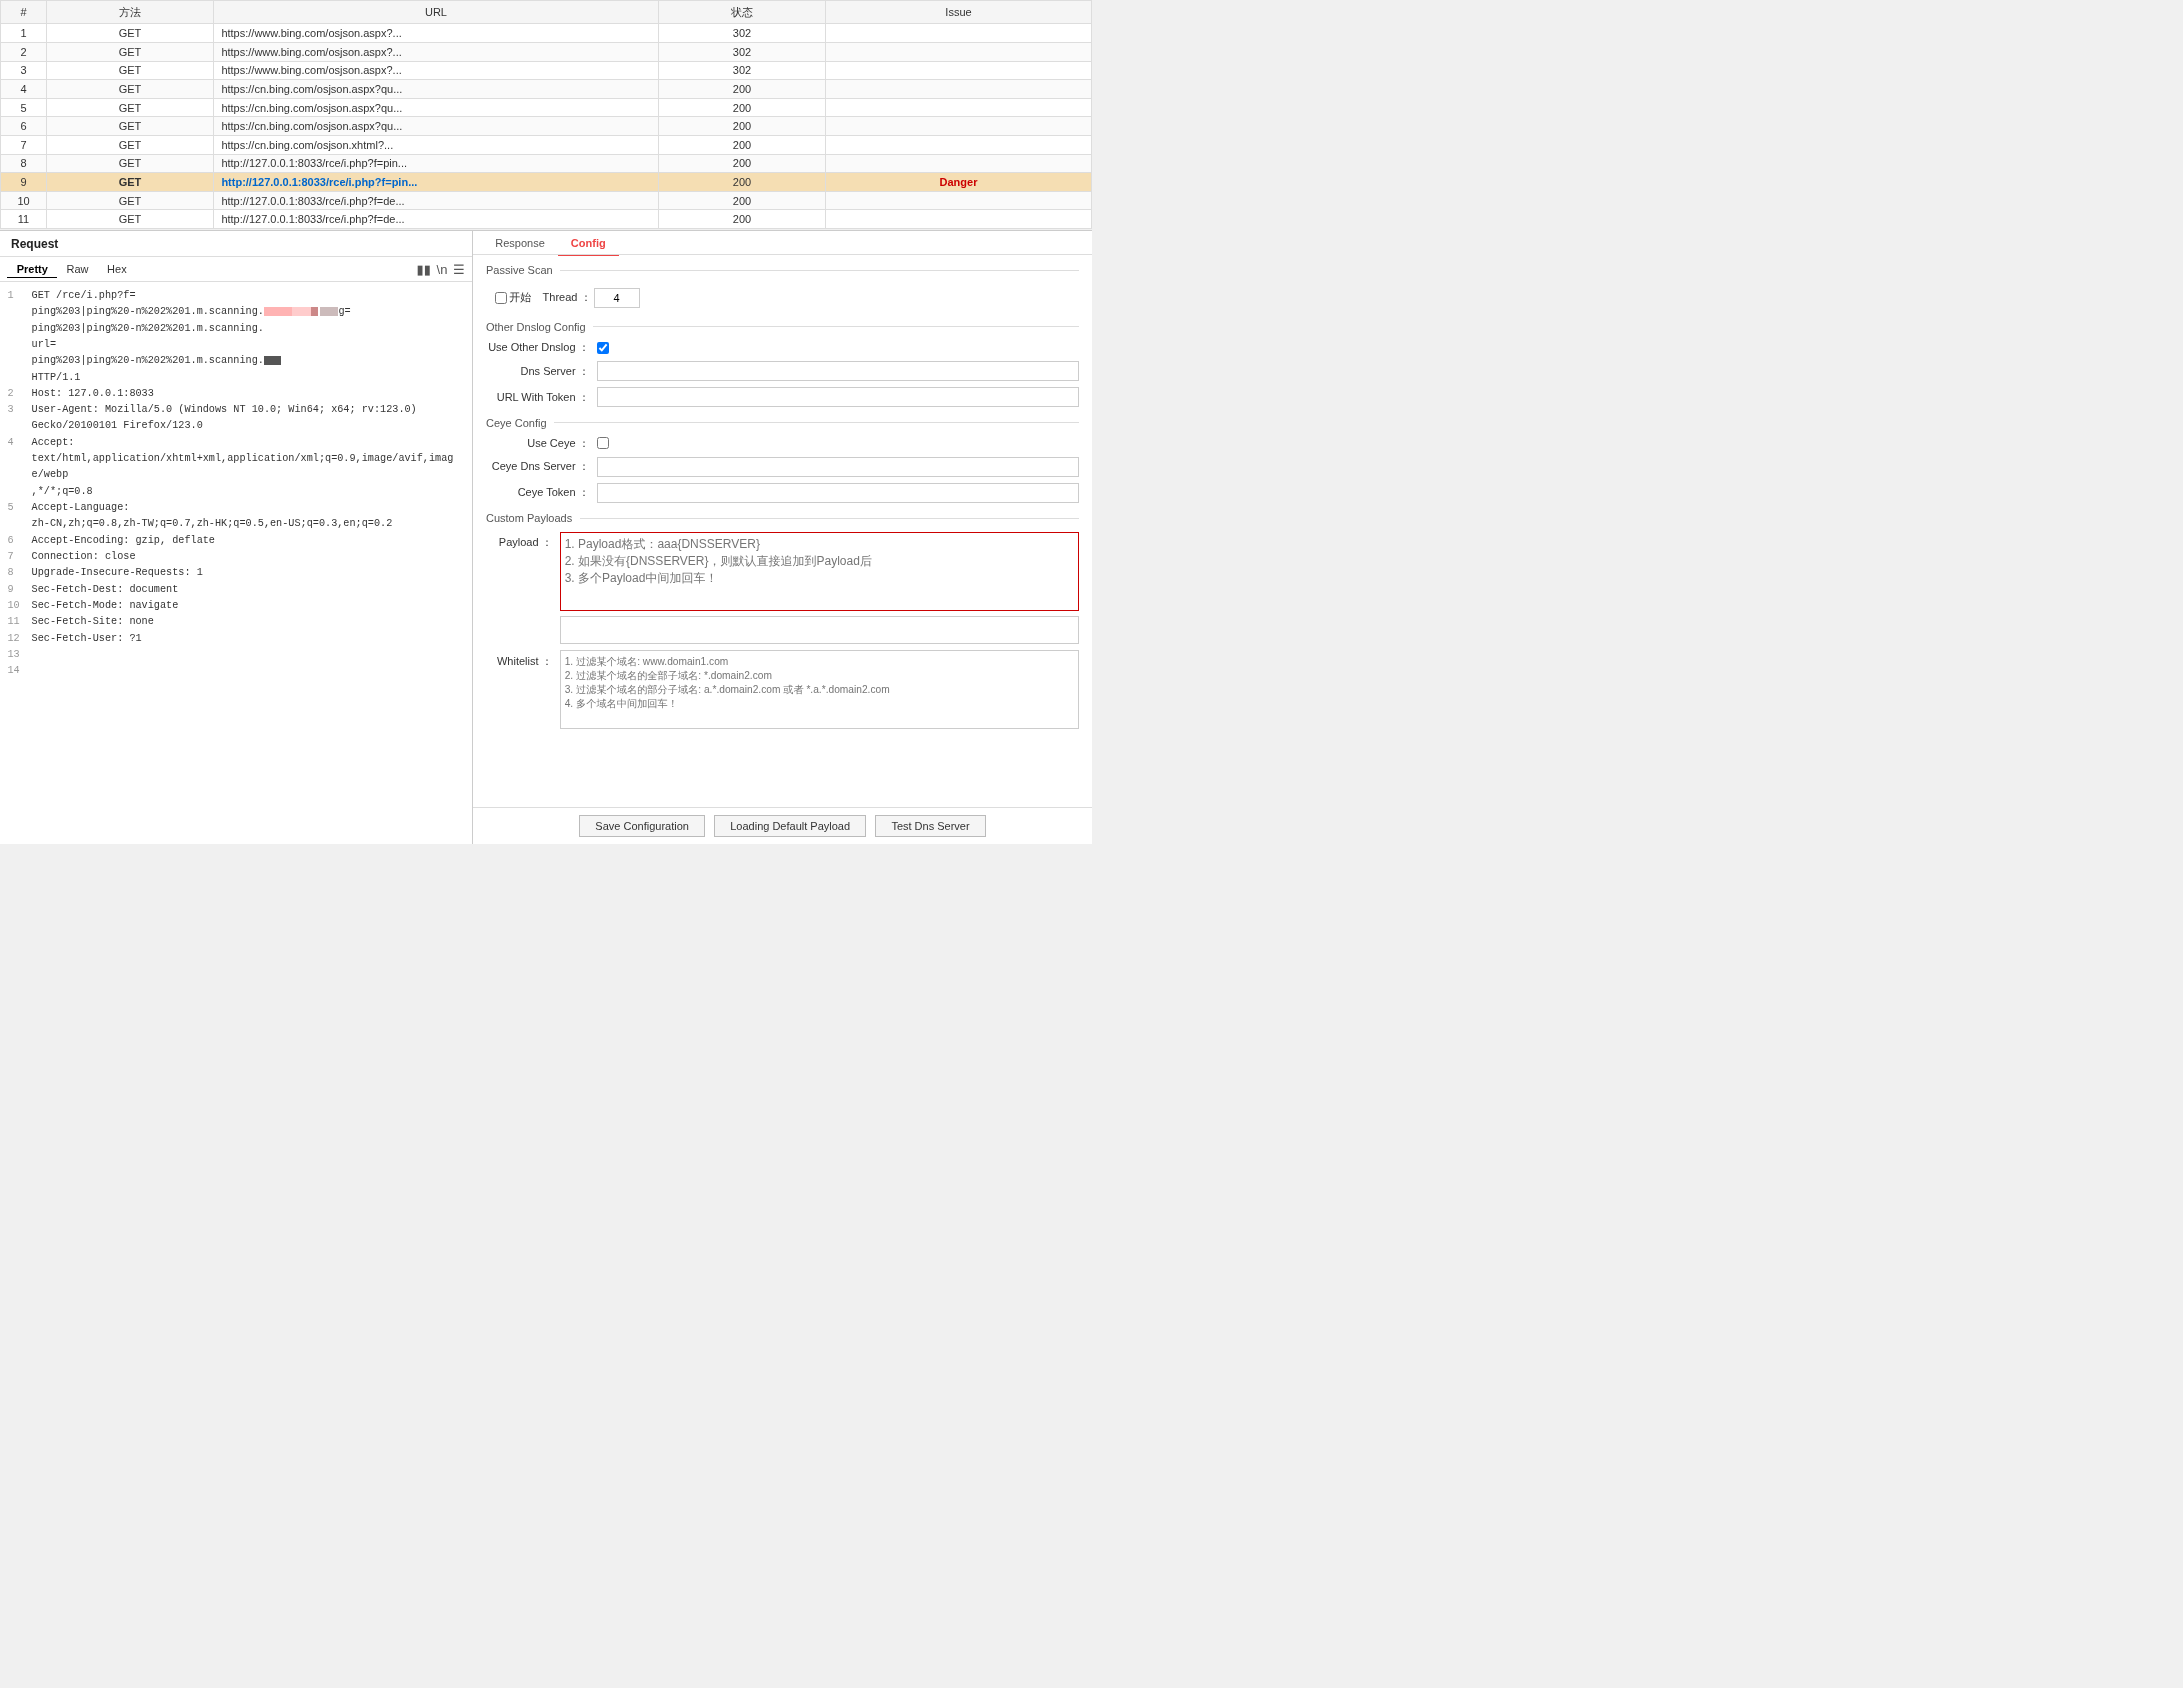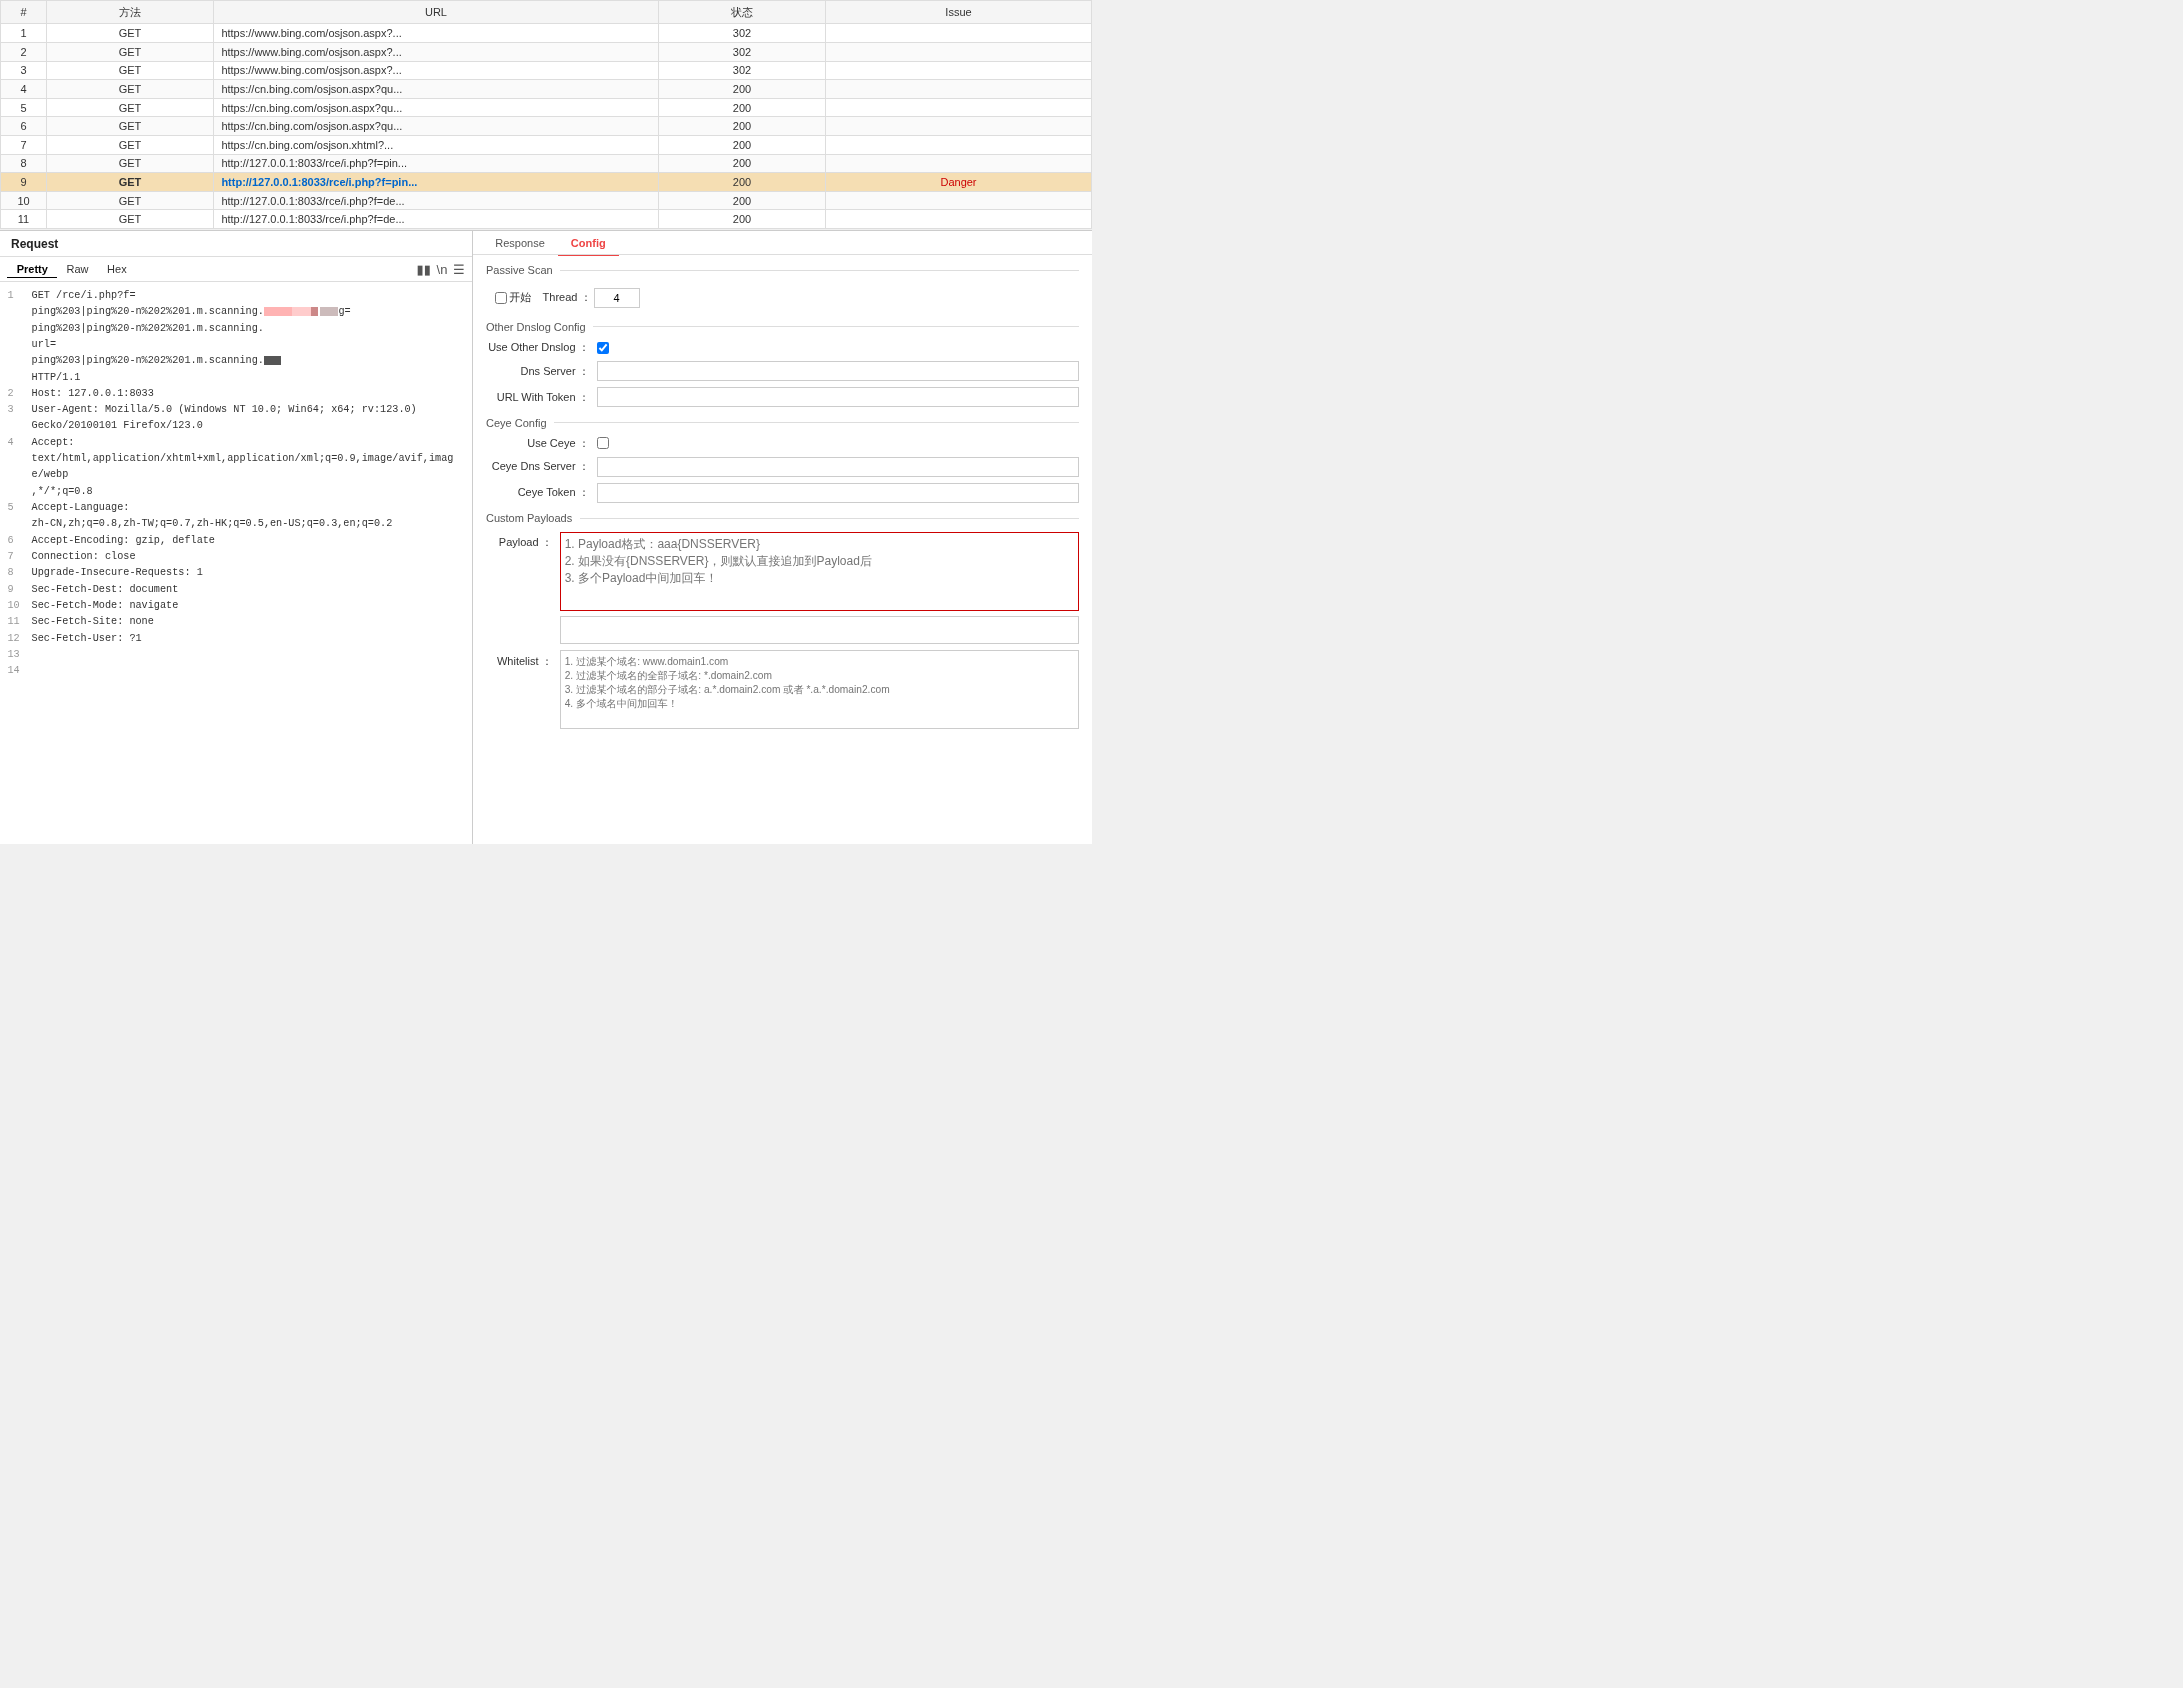--- a/index.html
+++ b/index.html
@@ -5,21 +5,21 @@
     * { box-sizing: border-box; margin: 0; padding: 0; }
     body { font-family: Arial, sans-serif; font-size: 11px; background: #f0f0f0; color: #222; overflow: hidden; width: 1092px; height: 844px; }
     
     
     .top-table { width: 100%; border-collapse: collapse; background: #fff; }
     .top-table th { background: #f5f5f5; border: 0.9px solid #ddd; padding: 3.7px 7.4px; font-weight: normal; color: #333; text-align: center; font-size: 11px; }
     .top-table td { border: 0.9px solid #ddd; padding: 2.8px 7.4px; font-size: 11px; color: #333; }
     .top-table tr:nth-child(even) { background: #fafafa; }
     .top-table tr.highlighted { background: #f5deb3; }
     .top-table tr.highlighted td { background: #f5deb3; }
-    .top-table td.danger { color: #cc0000; font-weight: normal; }
+    .top-table td.danger { color: #cc0000; font-weight: bold; }
     .top-table td.center { text-align: center; }
     
     
     .bottom-container { display: flex; width: 100%; height: calc(844px - 230px); border-top: 0.9px solid #ccc; }
     
     
     .left-panel { width: 473px; min-width: 473px; border-right: 0.9px solid #ccc; background: #fff; display: flex; flex-direction: column; }
     .panel-title { padding: 5.6px 11px; font-size: 12px; font-weight: bold; border-bottom: 0.9px solid #ddd; background: #fff; }
     .tabs-row { display: flex; align-items: center; padding: 3.7px 7.4px; border-bottom: 0.9px solid #ddd; background: #fff; }
     .tab-btn { padding: 1.9px 9.3px; font-size: 11px; cursor: pointer; border: none; background: none; color: #333; }
@@ -343,20 +343,25 @@
         <div class="payload-area">
           <span class="payload-label">Whitelist ：</span>
           <textarea class="whitelist-textarea" placeholder="1. 过滤某个域名: www.domain1.com
 2. 过滤某个域名的全部子域名: *.domain2.com
 3. 过滤某个域名的部分子域名: a.*.domain2.com 或者 *.a.*.domain2.com
 4. 多个域名中间加回车！" style=""></textarea>
         </div>
       </div>
     </div>
 
+    <div class="right-bottom">
+      <button class="btn">Save Configuration</button>
+      <button class="btn">Loading Default Payload</button>
+      <button class="btn">Test Dns Server</button>
+    </div>
   </div>
 </div>
 
 <div class="bottom-toolbar" style="border-top:0.9px solid #ccc; width:473px; position:relative; bottom:0;">
   <span class="toolbar-icon">?</span>
   <span class="toolbar-icon">⚙</span>
   <span class="toolbar-icon">←</span>
   <span class="toolbar-icon">→</span>
   <input type="text" class="search-input" placeholder="Search..." style="">
   <span class="no-match">没有匹配</span>

